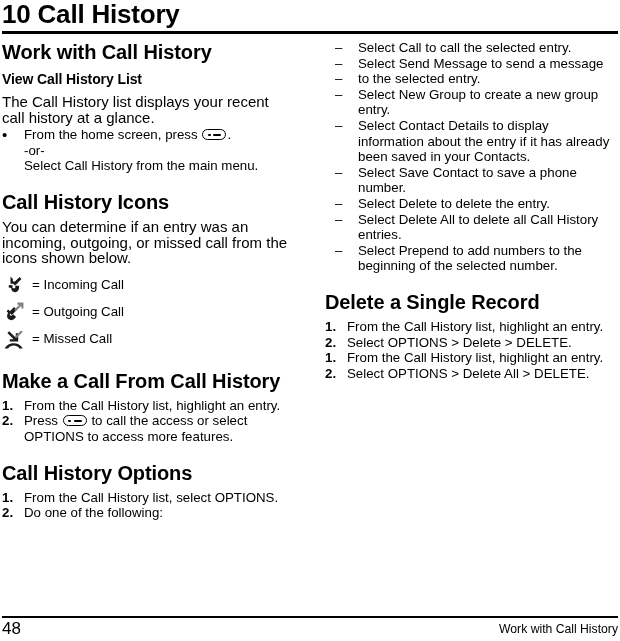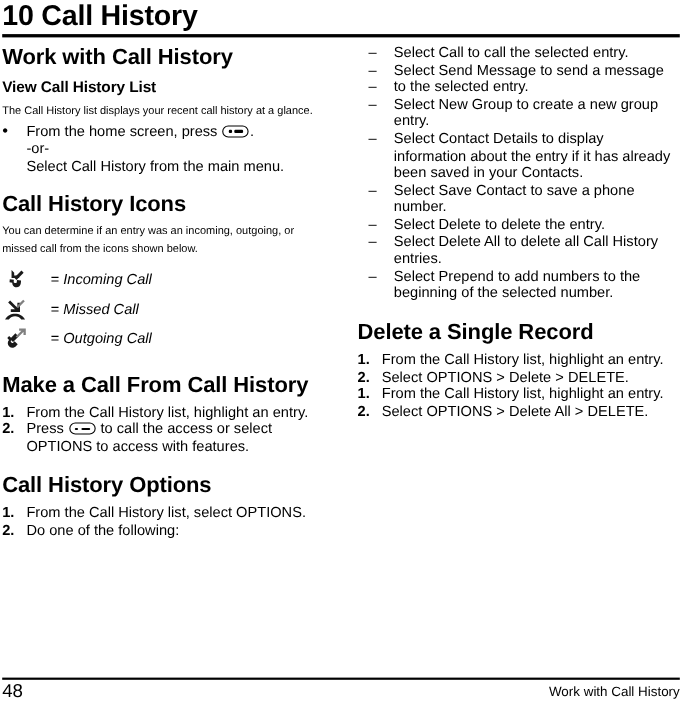--- a/index.html
+++ b/index.html
@@ -66,21 +66,21 @@
     font-weight: bold;
     line-height: 21px;
     letter-spacing: -0.1px;
   }
   h2.h-b.first { margin-top: 0; }
   h1.h-a.spaced { margin-top: 16px; }
 
   
   p.body-text {
     margin: 0 0 2px 0;
-    font-size: 10px;
+    font-size: 15px;
     line-height: 15.6px;
   }
 
   
   ul.plain, ol.plain {
     margin: 0;
     padding: 0;
     list-style: none;
   }
   .li-row {
@@ -154,22 +154,21 @@
   }
   .legend-glyph {
     width: 24px;
     height: 24px;
     flex: 0 0 24px;
     display: block;
   }
   .legend-label {
     font-size: 13.3px;
     line-height: 15.6px;
-    margin-left: 20px;
-    font-style: italic;
+    margin-left: 6px;
   }
 
   
   .footer-rule {
     position: absolute;
     left: 2px;
     top: 616px;
     width: 616px;
     height: 1.5px;
     background: #000000;
@@ -234,59 +233,59 @@
           <path d="M11.0 10.5 L17.5 4.0 L19.5 6.0 L13.0 12.5 Z" fill="#1a1a1a"></path>
 
           <path d="M9.5 5.5 L9.5 12.8 L16.8 12.8 L14.4 10.4 L11.9 10.4 L11.9 7.9 Z" fill="#1a1a1a" transform="translate(-1,-2)"></path>
         </svg>
         <span class="legend-label">= Incoming Call</span>
       </div>
 
       <div class="legend-row">
         <svg class="legend-glyph" viewBox="0 0 24 24">
 
+          <path d="M3.2 13.0 C1.6 14.7 1.7 17.4 3.4 19.0 C5.1 20.6 7.8 20.5 9.4 18.8
+                   L11.1 17.0 L8.2 14.2 L7.0 15.5 C6.6 15.9 6.0 15.9 5.6 15.5
+                   L5.0 14.9 C4.6 14.5 4.6 13.9 5.0 13.5 L6.2 12.2 L3.3 9.4 L1.6 11.2 Z" fill="#1a1a1a" transform="translate(3,0)"></path>
+          <path d="M7.0 12.2 L12.0 7.0 L14.9 9.8 L9.9 15.0 Z" fill="#1a1a1a"></path>
+
+          <path d="M13.0 10.6 L19.6 4.0 M15.4 3.6 L20.4 3.6 L20.4 8.6" stroke="#808080" stroke-width="2.1" fill="none" stroke-linecap="butt"></path>
+        </svg>
+        <span class="legend-label">= Outgoing Call</span>
+      </div>
+
+      <div class="legend-row">
+        <svg class="legend-glyph" viewBox="0 0 24 24">
+
           <path d="M2.6 21.4 C4.4 18.0 8.0 16.2 11.7 16.2 C15.4 16.2 19.0 18.0 20.8 21.4
                    L17.3 21.4 C16.0 19.6 13.9 18.6 11.7 18.6 C9.5 18.6 7.4 19.6 6.1 21.4 Z" fill="#1a1a1a"></path>
 
           <path d="M7.2 4.2 L13.8 10.8 L13.8 6.2 L16.2 6.2 L16.2 14.6 L7.8 14.6
                    L7.8 12.2 L11.6 12.2 L5.4 6.0 Z" fill="#1a1a1a"></path>
           <path d="M13.6 10.4 L19.8 4.2" stroke="#808080" stroke-width="2.1" fill="none"></path>
         </svg>
         <span class="legend-label">= Missed Call</span>
       </div>
 
-      <div class="legend-row">
-        <svg class="legend-glyph" viewBox="0 0 24 24">
-
-          <path d="M3.2 13.0 C1.6 14.7 1.7 17.4 3.4 19.0 C5.1 20.6 7.8 20.5 9.4 18.8
-                   L11.1 17.0 L8.2 14.2 L7.0 15.5 C6.6 15.9 6.0 15.9 5.6 15.5
-                   L5.0 14.9 C4.6 14.5 4.6 13.9 5.0 13.5 L6.2 12.2 L3.3 9.4 L1.6 11.2 Z" fill="#1a1a1a" transform="translate(3,0)"></path>
-          <path d="M7.0 12.2 L12.0 7.0 L14.9 9.8 L9.9 15.0 Z" fill="#1a1a1a"></path>
-
-          <path d="M13.0 10.6 L19.6 4.0 M15.4 3.6 L20.4 3.6 L20.4 8.6" stroke="#808080" stroke-width="2.1" fill="none" stroke-linecap="butt"></path>
-        </svg>
-        <span class="legend-label">= Outgoing Call</span>
-      </div>
-
     </div>
 
     <h1 class="h-a spaced">Make a Call From Call History</h1>
 
     <ol class="plain">
       <li class="li-row">
         <span class="li-marker num">1.</span>
         <span>From the Call History list, highlight an entry.</span>
       </li>
       <li class="li-row">
         <span class="li-marker num">2.</span>
         <span>Press</span>
         <span class="sendkey"></span>
         <span>to call the access or select</span>
         <b>OPTIONS</b>
-        <span>to access with features.</span>
+        <span>to access more features.</span>
       </li>
     </ol>
 
     <h1 class="h-a spaced">Call History Options</h1>
 
     <ol class="plain">
       <li class="li-row">
         <span class="li-marker num">1.</span>
         <span>From the Call History list, select</span>
         <b>OPTIONS</b><span>.</span>

